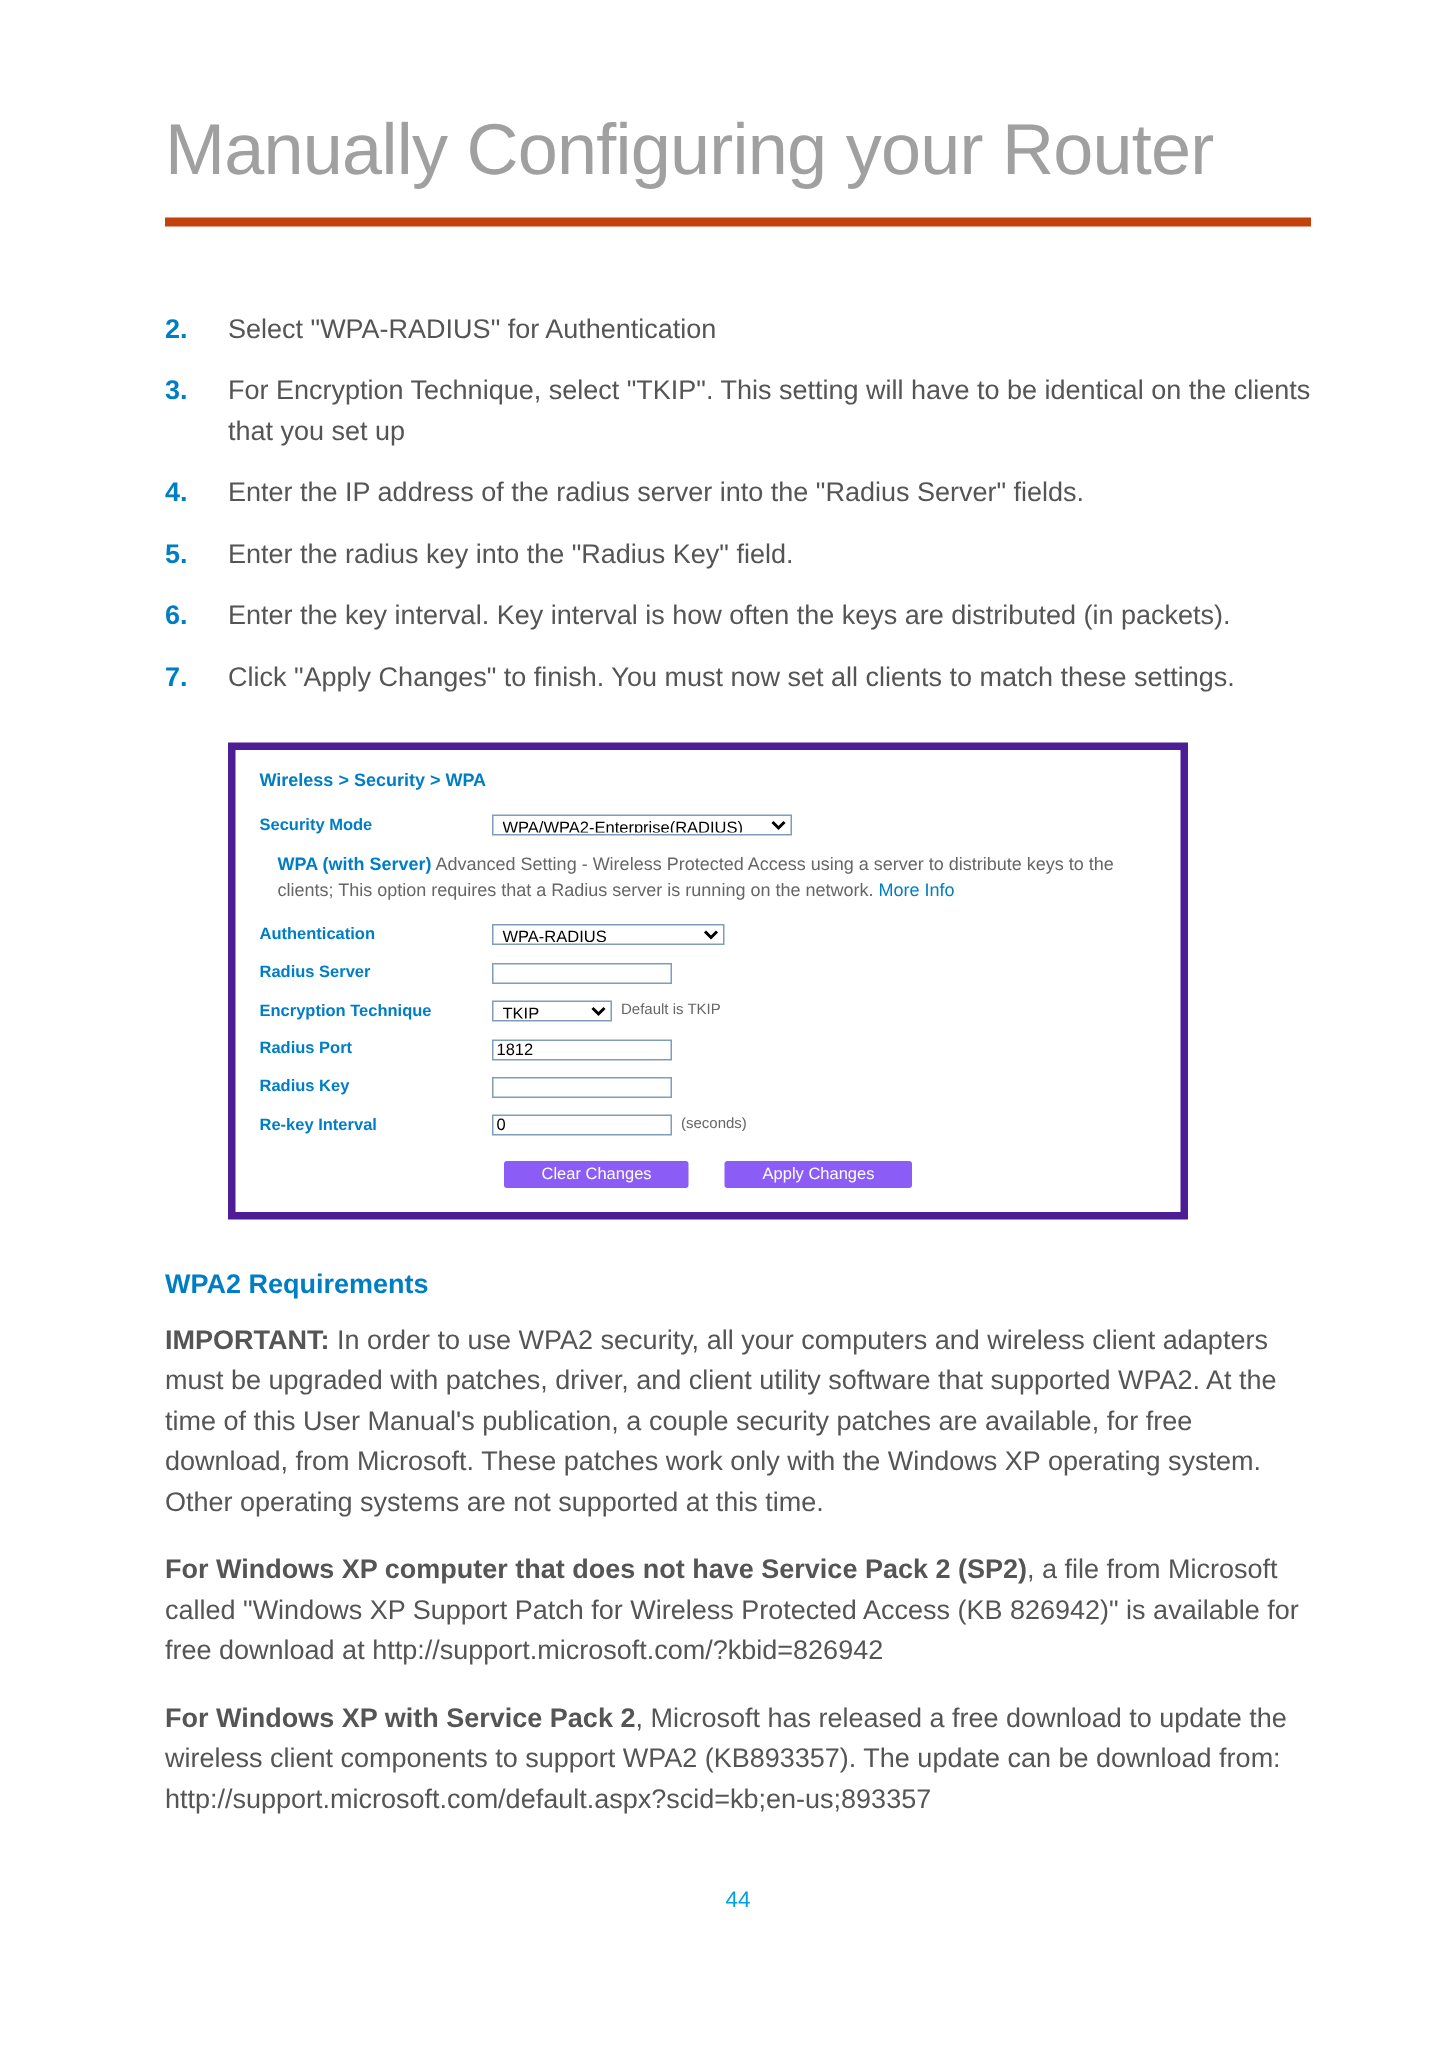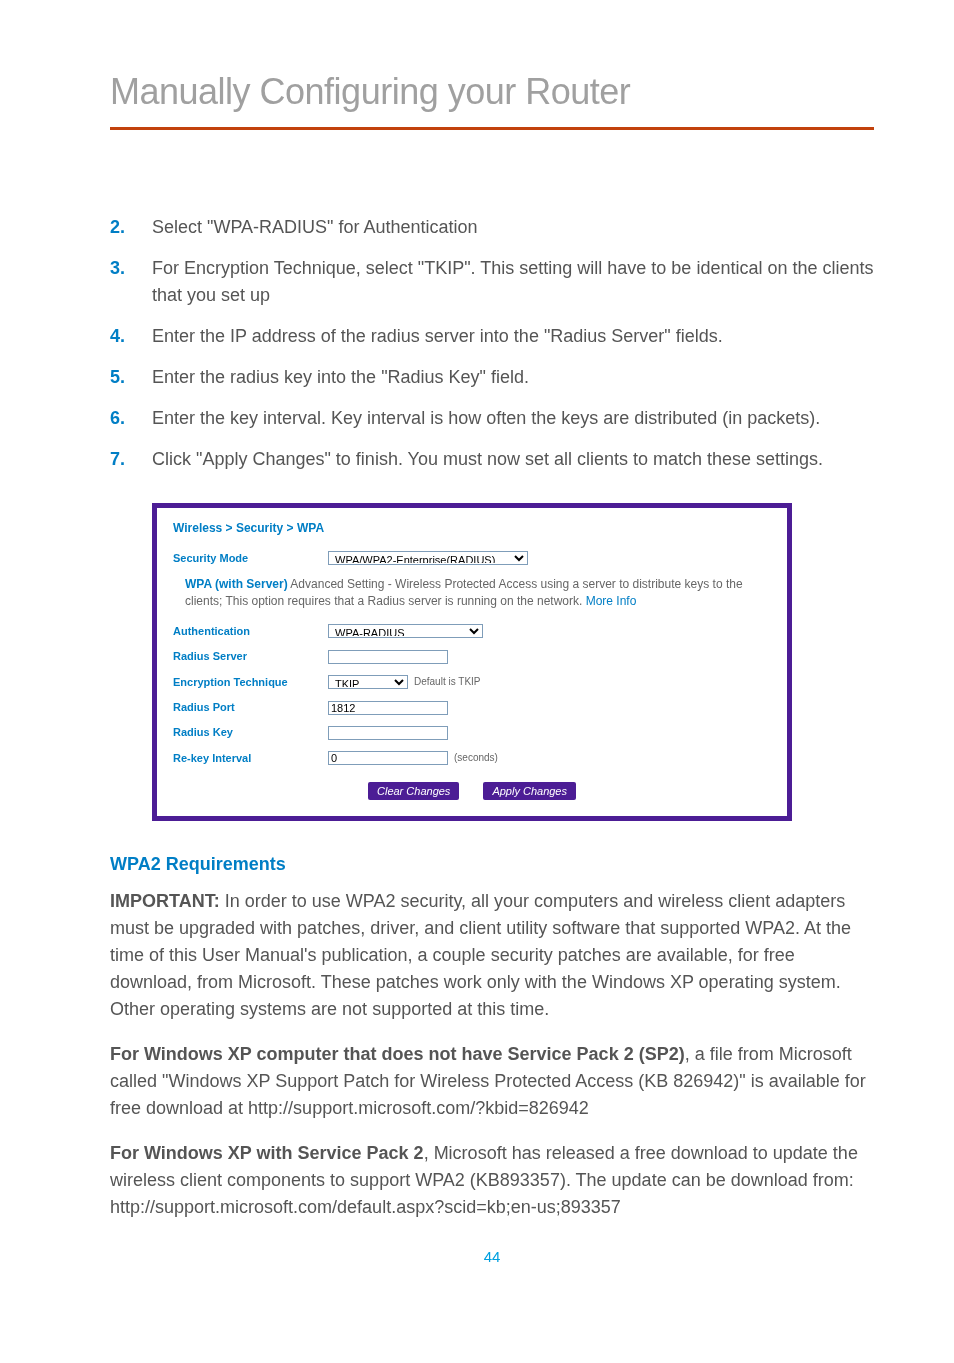--- a/index.html
+++ b/index.html
@@ -9,27 +9,27 @@
     width: 954px;
     margin: 0 auto;
     color: #555;
     font-size: 18px;
     line-height: 1.5;
   }
   .page {
     padding: 65px 80px 50px 110px;
   }
   h1.page-title {
-    font-size: 36px;
+    font-size: 48px;
     font-weight: 400;
     color: #a0a0a0;
     letter-spacing: -0.5px;
-    border-bottom: 3px solid #c2410c;
+    border-bottom: 6px solid #c2410c;
     padding-bottom: 8px;
-    margin-bottom: 84px;
+    margin-bottom: 55px;
   }
   ol.steps {
     list-style: none;
     counter-reset: step;
     margin-left: 0;
     margin-bottom: 30px;
   }
   ol.steps li {
     display: flex;
     margin-bottom: 14px;
@@ -88,45 +88,44 @@
     color: #666;
     margin-left: 6px;
   }
   .screenshot .button-row {
     display:flex;
     justify-content:center;
     gap:24px;
     margin-top:16px;
   }
   .screenshot .btn {
-    background:#4c1d95;
+    background:#8b5cf6;
     color:#fff;
     border:none;
     font-size:11px;
-    padding:3px 9px;
+    padding:3px 25px;
     border-radius:2px;
     cursor:pointer;
-    font-style:italic;
   }
   h2.section {
     color: #007ec5;
     font-size: 18px;
     font-weight: 700;
     margin-bottom: 10px;
   }
   p.body {
     color: #555;
     margin-bottom: 18px;
   }
   p.body strong { color:#555; }
   .page-num {
     text-align:center;
     color:#00a0e0;
     font-size:15px;
-    margin-top:25px;
+    margin-top:43px;
   }
   .sel-wpa { width:200px; }
   .sel-auth { width:155px; }
   .sel-enc { width:80px; }
   .inp-short { width:120px; }
   .inp-port { width:120px; }
 </style>
 </head>
 <body>
 

